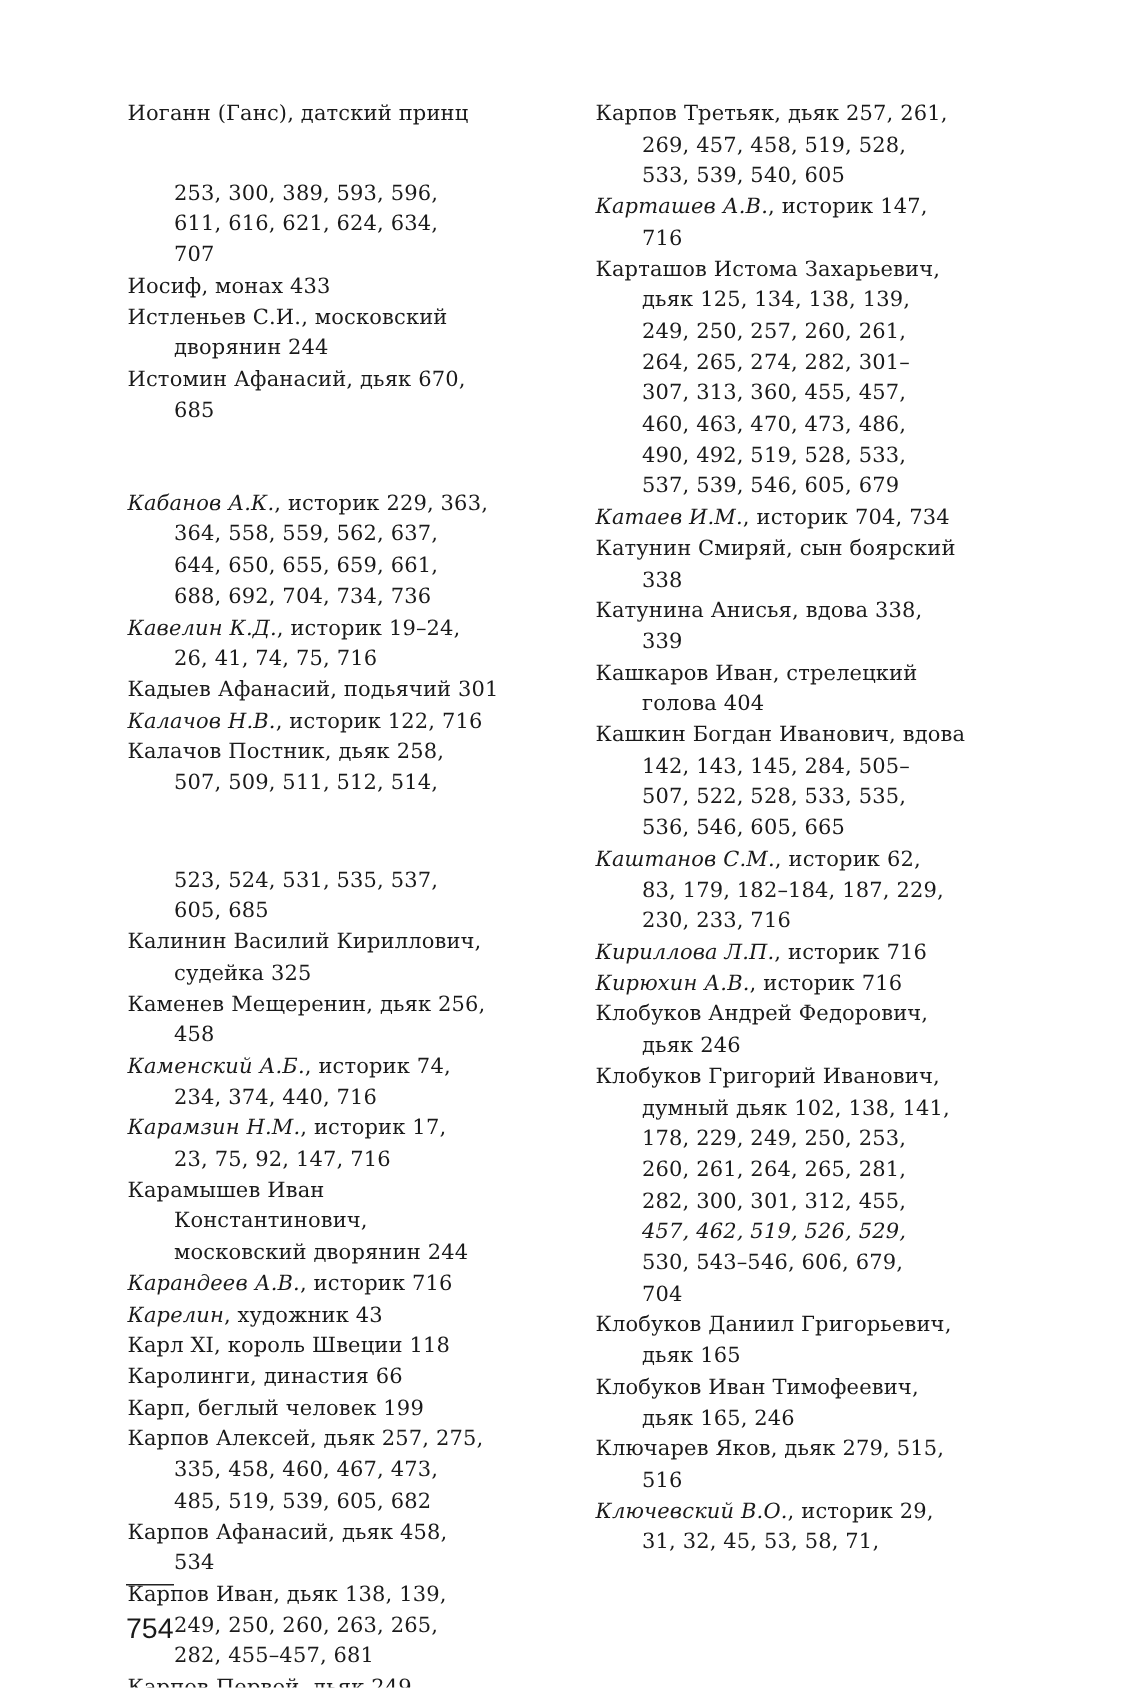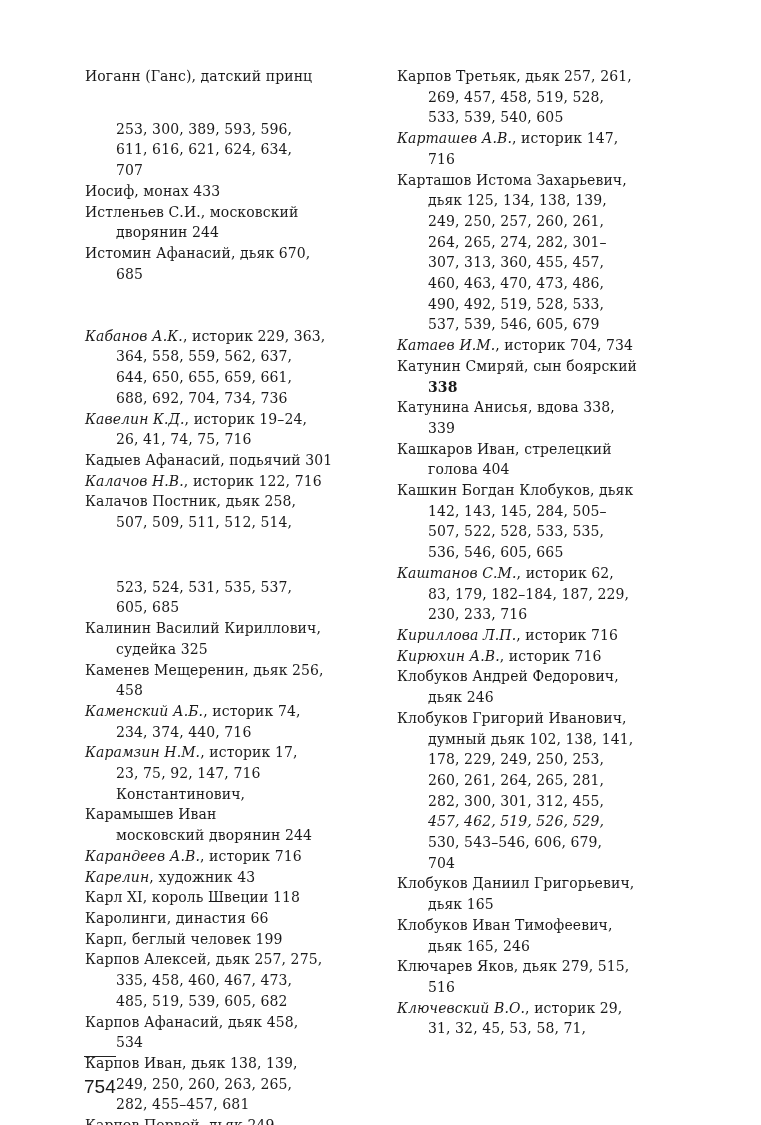--- a/index.html
+++ b/index.html
@@ -69,22 +69,22 @@
     </div>
     <div class="entry">
       <span class="l"><span class="name italic">Каменский А.Б.</span>, историк 74,</span>
       <span class="l" style="text-indent: 0px;">234, 374, 440, 716</span>
     </div>
     <div class="entry">
       <span class="l"><span class="name italic">Карамзин Н.М.</span>, историк 17,</span>
       <span class="l" style="text-indent: 0px;">23, 75, 92, 147, 716</span>
     </div>
     <div class="entry">
+      <span class="l">Карамышев Иван</span>
       <span class="l" style="text-indent: 0px;">Константинович,</span>
-      <span class="l">Карамышев Иван</span>
       <span class="l" style="text-indent: 0px;">московский дворянин 244</span>
     </div>
     <div class="entry">
       <span class="l"><span class="name italic">Карандеев А.В.</span>, историк 716</span>
     </div>
     <div class="entry">
       <span class="l"><span class="name italic">Карелин</span>, художник 43</span>
     </div>
     <div class="entry">
       <span class="l">Карл XI, король Швеции 118</span>
@@ -131,32 +131,32 @@
       <span class="l" style="text-indent: 0px;">307, 313, 360, 455, 457,</span>
       <span class="l" style="text-indent: 0px;">460, 463, 470, 473, 486,</span>
       <span class="l" style="text-indent: 0px;">490, 492, 519, 528, 533,</span>
       <span class="l" style="text-indent: 0px;">537, 539, 546, 605, 679</span>
     </div>
     <div class="entry">
       <span class="l"><span class="name italic">Катаев И.М.</span>, историк 704, 734</span>
     </div>
     <div class="entry">
       <span class="l">Катунин Смиряй, сын боярский</span>
-      <span class="l" style="text-indent: 0px; font-weight: bold;">338</span>
+      <span class="l" style="text-indent: 0px;">338</span>
     </div>
     <div class="entry">
       <span class="l">Катунина Анисья, вдова 338,</span>
       <span class="l" style="text-indent: 0px;">339</span>
     </div>
     <div class="entry">
       <span class="l">Кашкаров Иван, стрелецкий</span>
       <span class="l" style="text-indent: 0px;">голова 404</span>
     </div>
     <div class="entry">
-      <span class="l">Кашкин Богдан Клобуков, дьяк</span>
+      <span class="l">Кашкин Богдан Иванович, вдова</span>
       <span class="l" style="text-indent: 0px;">142, 143, 145, 284, 505–</span>
       <span class="l" style="text-indent: 0px;">507, 522, 528, 533, 535,</span>
       <span class="l" style="text-indent: 0px;">536, 546, 605, 665</span>
     </div>
     <div class="entry">
       <span class="l"><span class="name italic">Каштанов С.М.</span>, историк 62,</span>
       <span class="l" style="text-indent: 0px;">83, 179, 182–184, 187, 229,</span>
       <span class="l" style="text-indent: 0px;">230, 233, 716</span>
     </div>
     <div class="entry">

